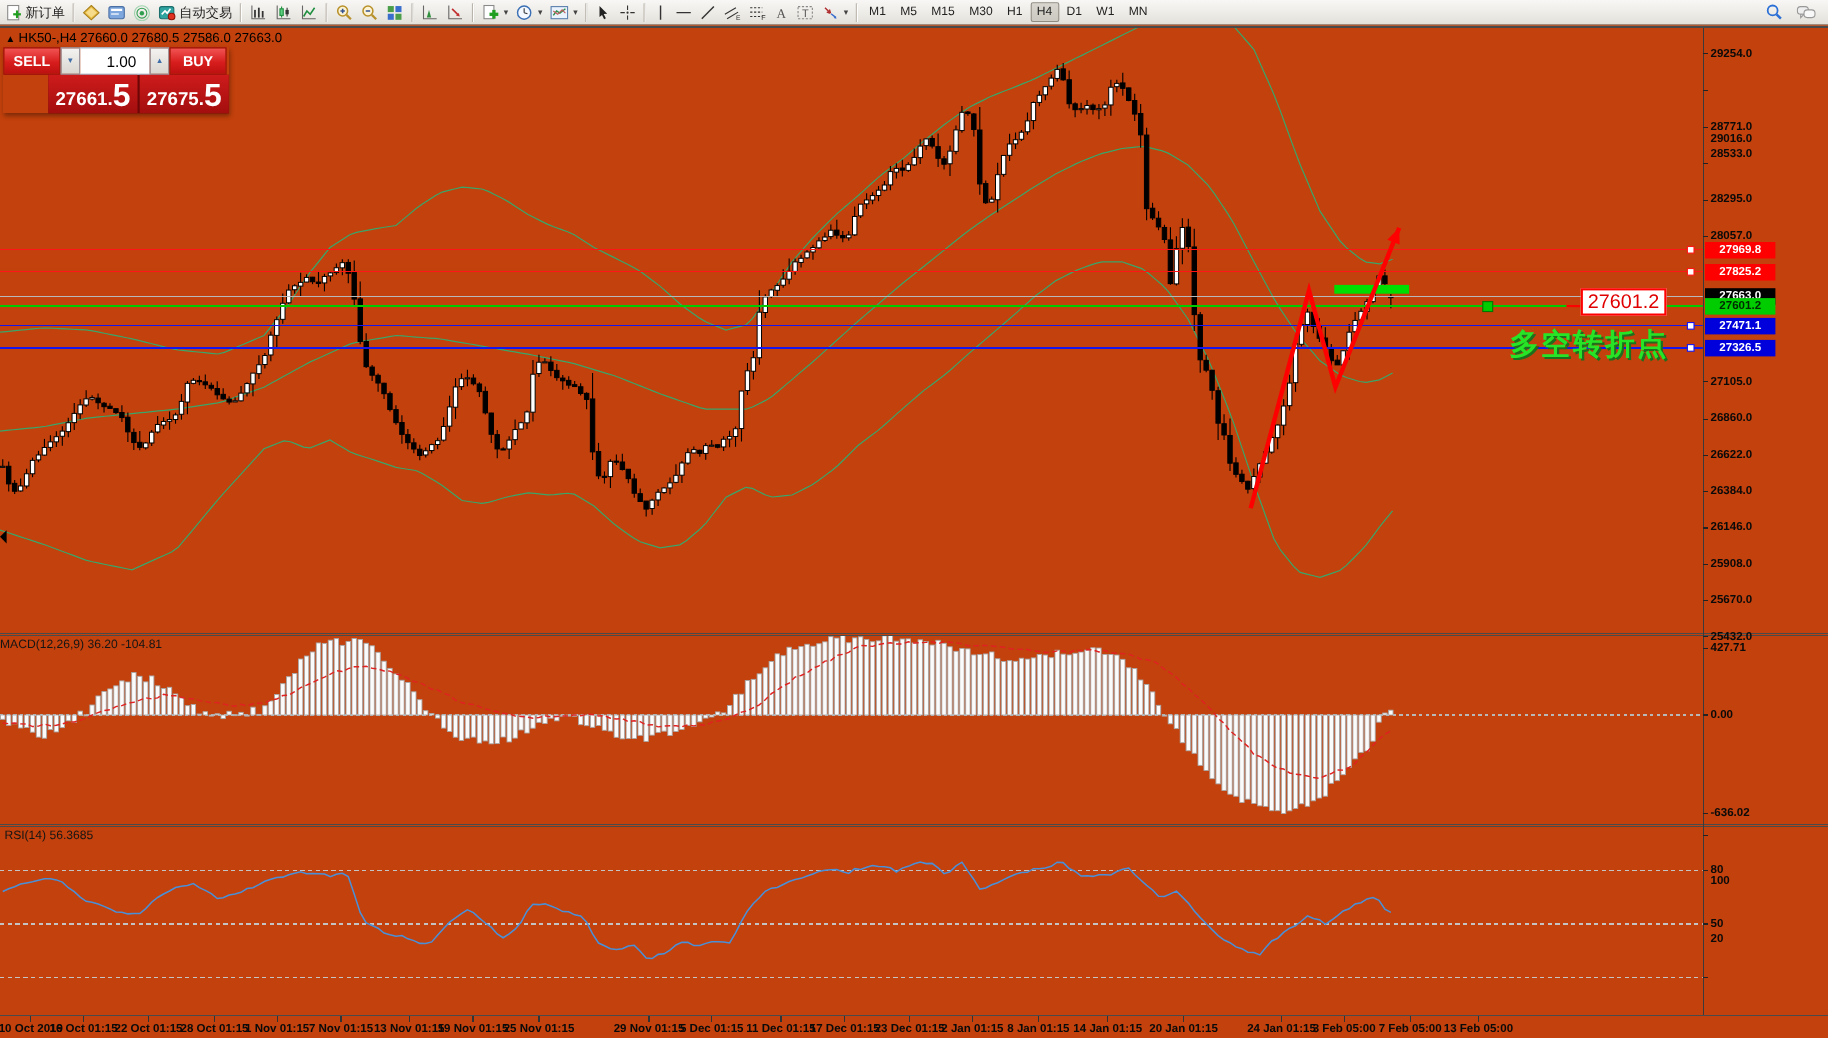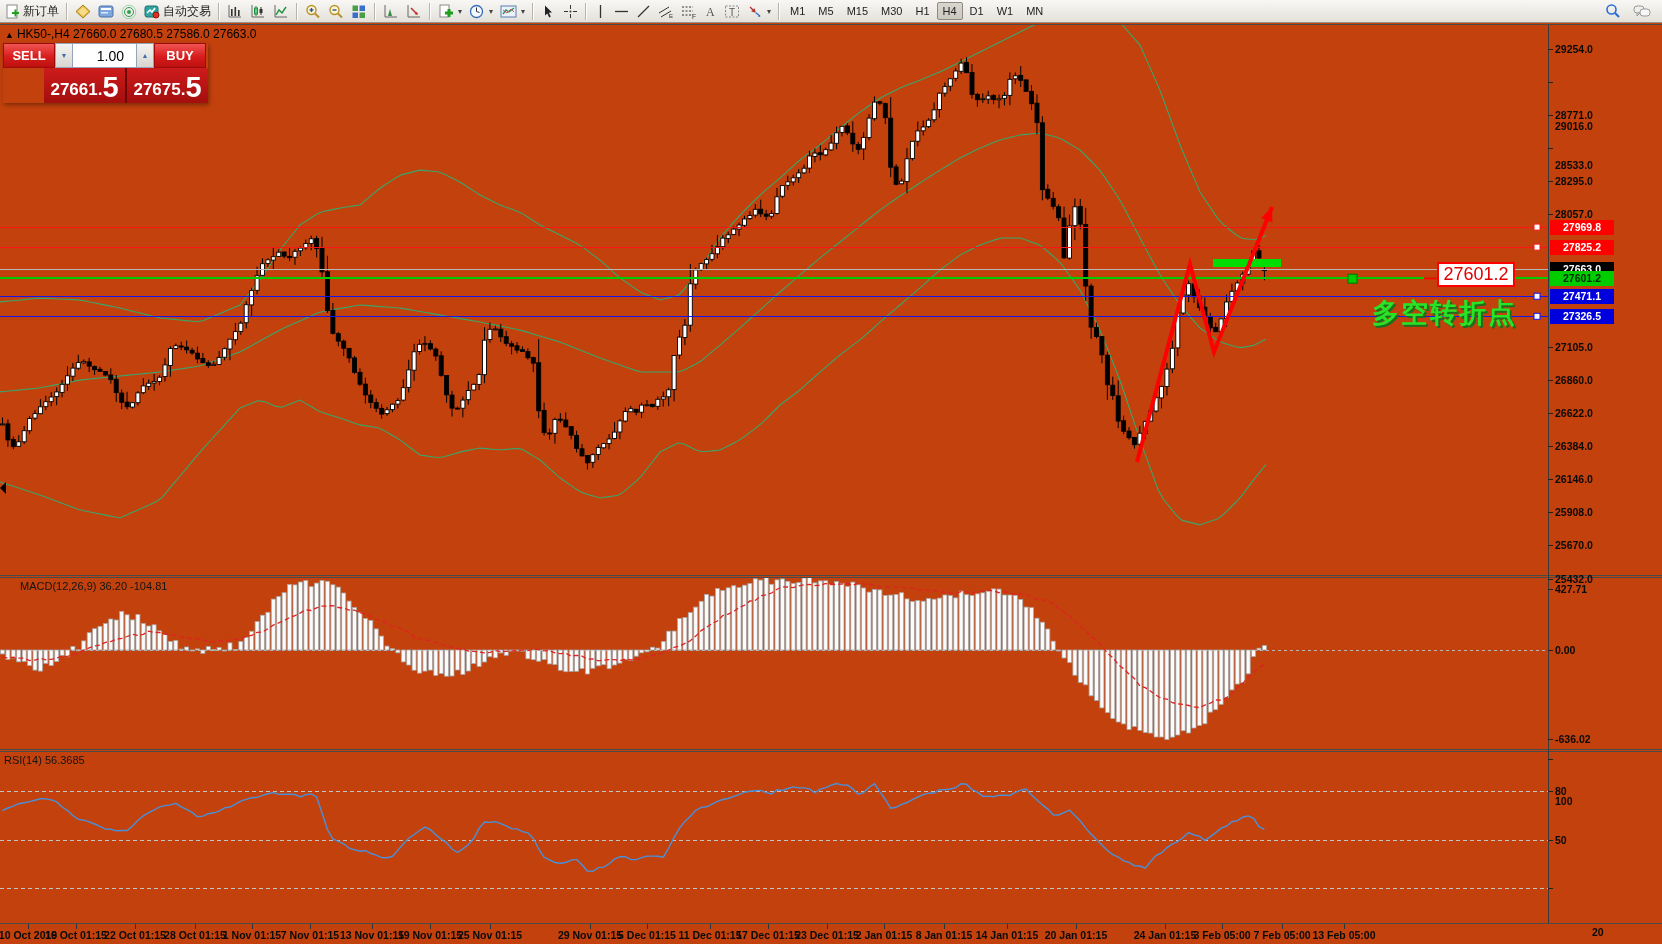--- a/index.html
+++ b/index.html
@@ -1086,30 +1086,30 @@
           <span class="oc-pip">5</span>
         </div>
       <div class="oc-price">
           <span class="oc-int">27675</span>
           <span class="oc-dot">.</span>
           <span class="oc-pip">5</span>
         </div>
     </div>
   </div>
 
-  <div class="paneLabel" style="left:20px;top:580px;">MACD(12,26,9) 36.20 -104.81</div>
+  <div class="paneLabel" style="left:0;top:580px;">MACD(12,26,9) 36.20 -104.81</div>
   <div class="paneLabel" style="left:4px;top:754px;">RSI(14) 56.3685</div>
 
   <div class="price-box">27601.2</div>
   <div class="cn-note">多空转折点</div>
 
 <div class="ytick" style="top: 42.5px;">29254.0</div>
     <div class="ytick" style="top: 75.5038px; margin-top: 44px;">29016.0</div>
     <div class="ytick" style="top: 109.478px;">28771.0</div>
-    <div class="ytick" style="top: 159px; text-align: center;">28533.0</div>
+    <div class="ytick" style="top: 134px; text-align: center;">28533.0</div>
     <div class="ytick" style="top: 175.486px;">28295.0</div>
     <div class="ytick" style="top: 208.489px;">28057.0</div>
     <div class="ytick" style="top: 340.505px;">27105.0</div>
     <div class="ytick" style="top: 374.479px;">26860.0</div>
     <div class="ytick" style="top: 407.483px;">26622.0</div>
     <div class="ytick" style="top: 440.486px;">26384.0</div>
     <div class="ytick" style="top: 473.49px;">26146.0</div>
     <div class="ytick" style="top: 506.494px;">25908.0</div>
     <div class="ytick" style="top: 539.498px;">25670.0</div>
     <div class="ytick" style="top: 572.502px;">25432.0</div>
@@ -1118,21 +1118,21 @@
     <div class="badge" style="top: 262.126px; background: rgb(0, 0, 0); color: rgb(255, 255, 255);">27663.0</div>
     <div class="badge" style="top: 270.696px; background: rgb(0, 204, 0); color: rgb(0, 42, 0);">27601.2</div>
     <div class="badge" style="top: 288.737px; background: rgb(0, 0, 221); color: rgb(255, 255, 255);">27471.1</div>
     <div class="badge" style="top: 308.789px; background: rgb(0, 0, 221); color: rgb(255, 255, 255);">27326.5</div>
     <div class="ytick" style="top: 583.259px;">427.71</div>
     <div class="ytick" style="top: 643.5px;">0.00</div>
     <div class="ytick" style="top: 733.08px;">-636.02</div>
     <div class="ytick" style="top: 795px; text-align: center;">100</div>
     <div class="ytick" style="top: 785.113px;">80</div>
     <div class="ytick" style="top: 833.5px;">50</div>
-    <div class="ytick" style="top: 926px; margin-left: 37px;">20</div>
+    <div class="ytick" style="top: 847px;">20</div>
     <div class="tlabel" style="left: 28px;">10 Oct 2019</div>
     <div class="tlabel" style="left: 76px;">16 Oct 01:15</div>
     <div class="tlabel" style="left: 135px;">22 Oct 01:15</div>
     <div class="tlabel" style="left: 195px;">28 Oct 01:15</div>
     <div class="tlabel" style="left: 252px;">1 Nov 01:15</div>
     <div class="tlabel" style="left: 310px;">7 Nov 01:15</div>
     <div class="tlabel" style="left: 372px;">13 Nov 01:15</div>
     <div class="tlabel" style="left: 430px;">19 Nov 01:15</div>
     <div class="tlabel" style="left: 490px;">25 Nov 01:15</div>
     <div class="tlabel" style="left: 590px;">29 Nov 01:15</div>

